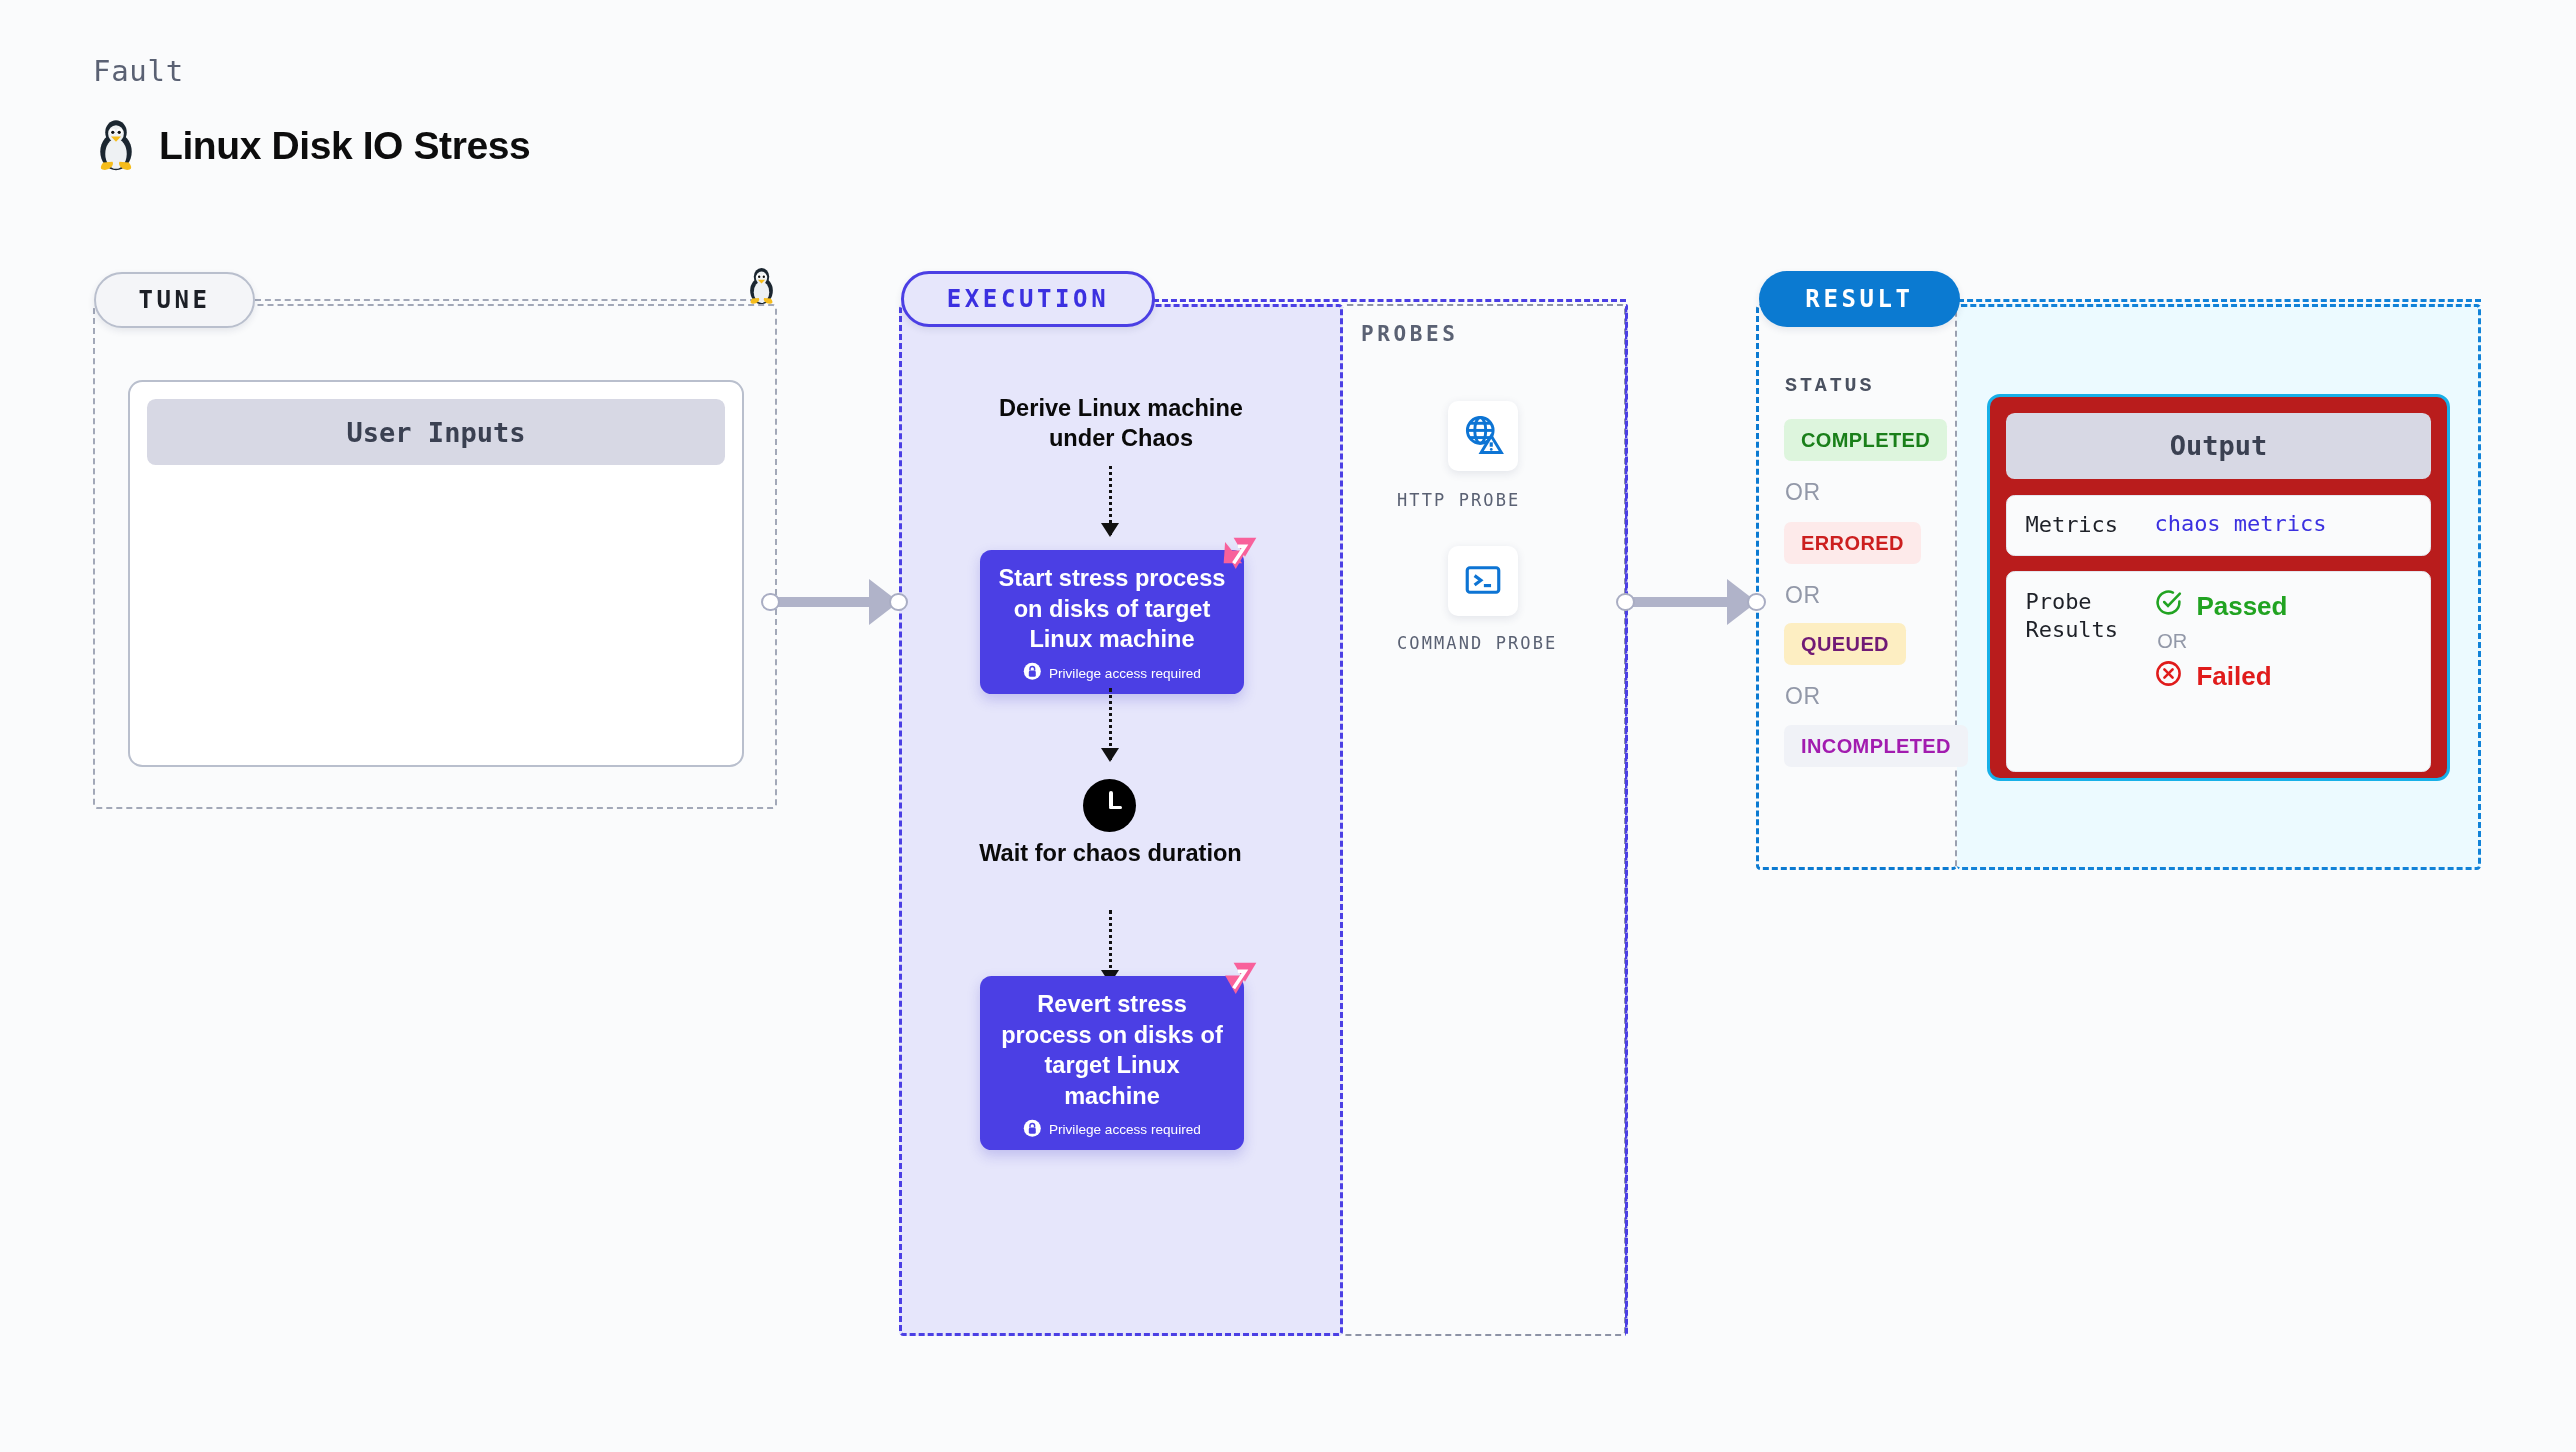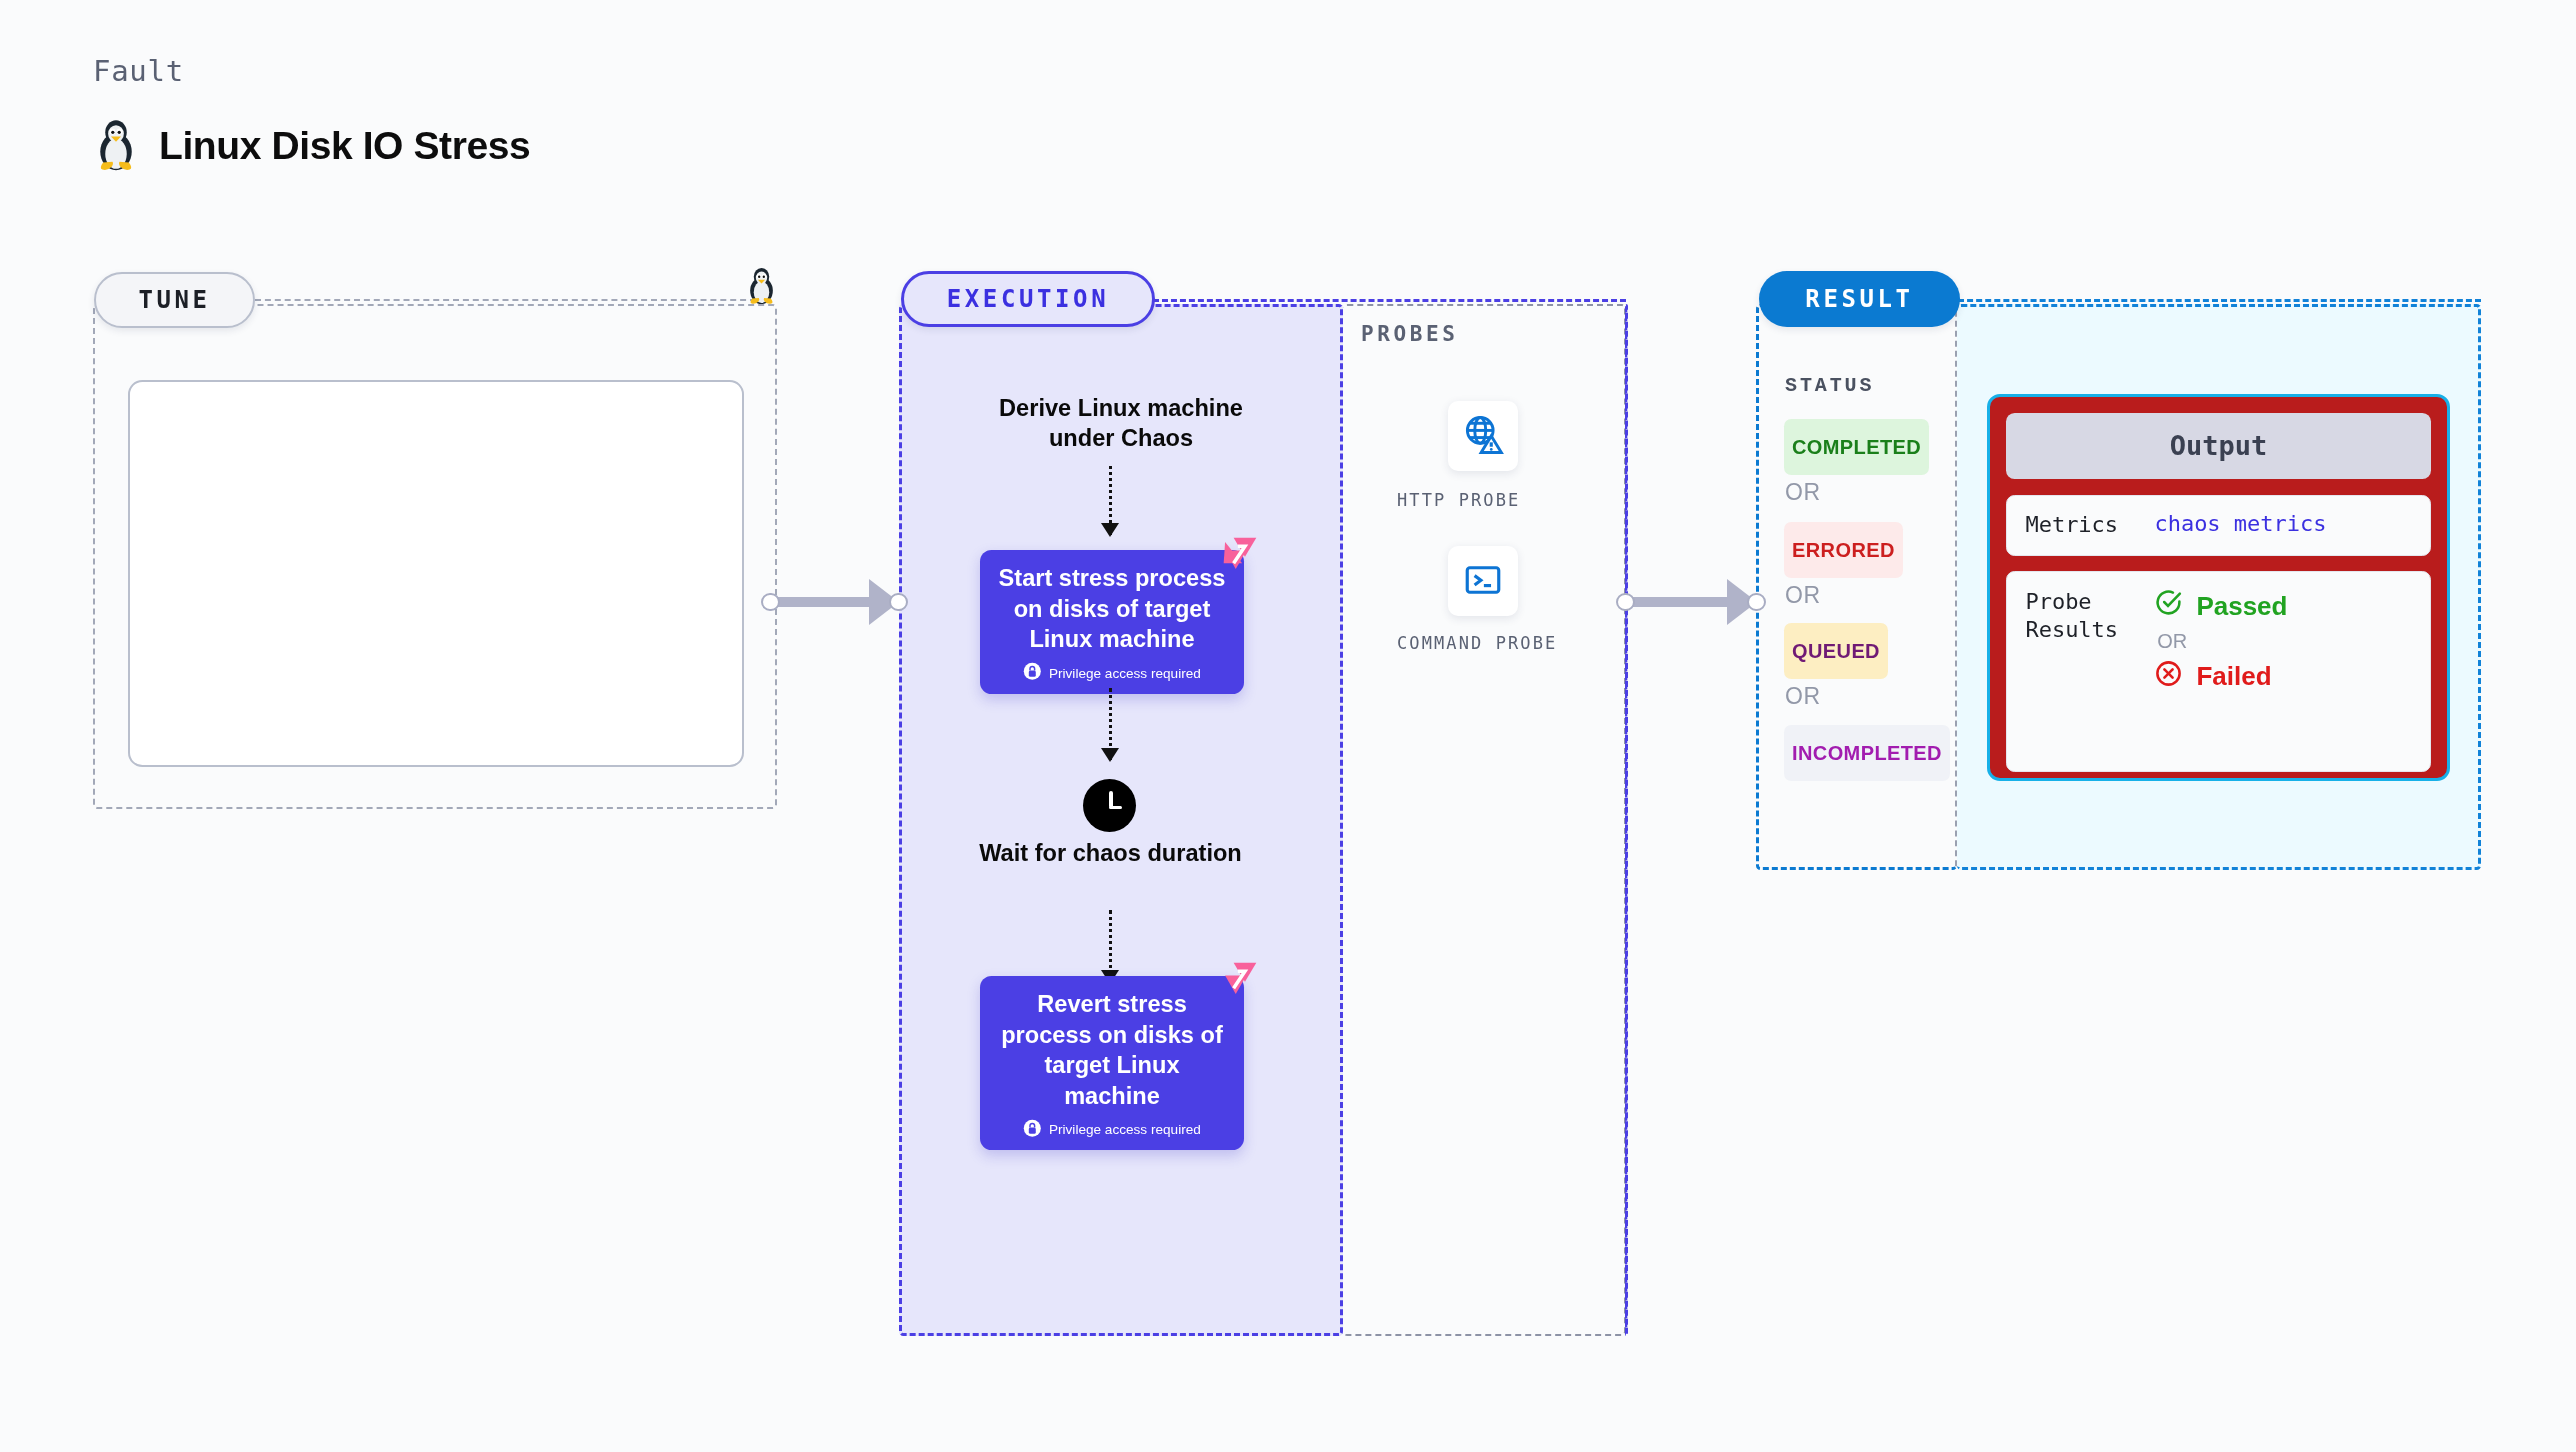--- a/index.html
+++ b/index.html
@@ -136,21 +136,21 @@
   #result-pill { left: 1759px; top: 271px; width: 201px; height: 56px;
                  background: #0b7ad1; border: none; color: #fff; font-size: 24px; }
 
   .status-label {
     position: absolute; left: 1785px; top: 374px;
     font-family: Liberation Mono, monospace; font-size: 20px;
     font-weight: 700; letter-spacing: 2.9px; color: #4a5160;
   }
   .status-badge {
     position: absolute; display: inline-flex; align-items: center; justify-content: center;
-    height: 56px; padding: 0 8px; border-radius: 7.2px;
+    height: 42px; padding: 0 17px; border-radius: 7.2px;
     font-size: 20px; font-weight: 700; letter-spacing: 0.4px;
   }
   .or-text {
     position: absolute; font-size: 23px; color: #9298a8; letter-spacing: 0.7px;
   }
 
   #output-card {
     position: absolute; left: 1987px; top: 394px; width: 463px; height: 387px;
     background: #b91c1c; border: 3.6px solid #17b0e8; border-radius: 13px;
   }
@@ -227,20 +227,21 @@
       <circle cx="37" cy="19" r="4.2" fill="#fff"></circle>
       <circle cx="27.5" cy="20" r="2.3" fill="#111"></circle>
       <circle cx="36.5" cy="20" r="2.3" fill="#111"></circle>
       <path d="M25 26 L39 26 L32 33 Z" fill="#f5bc1b"></path>
       <path d="M14 62 q-6 8 -1 10 q7 2 13 -4 q3 -4 1 -7 Z" fill="#f5bc1b"></path>
       <path d="M50 62 q6 8 1 10 q-7 2 -13 -4 q-3 -4 -1 -7 Z" fill="#f5bc1b"></path>
     </svg>
   </div>
 
   <div class="inner-card" id="user-inputs-card">
+    <div class="card-header">User Inputs</div>
   </div>
 
   <div class="connector" style="left:761px; top:579px; width:147px;">
     <span class="dot"></span>
     <span class="bar"></span>
     <span class="arrowhead"></span>
     <span class="dot"></span>
   </div>
 
   <div class="dashed-panel" id="exec-panel"></div>

